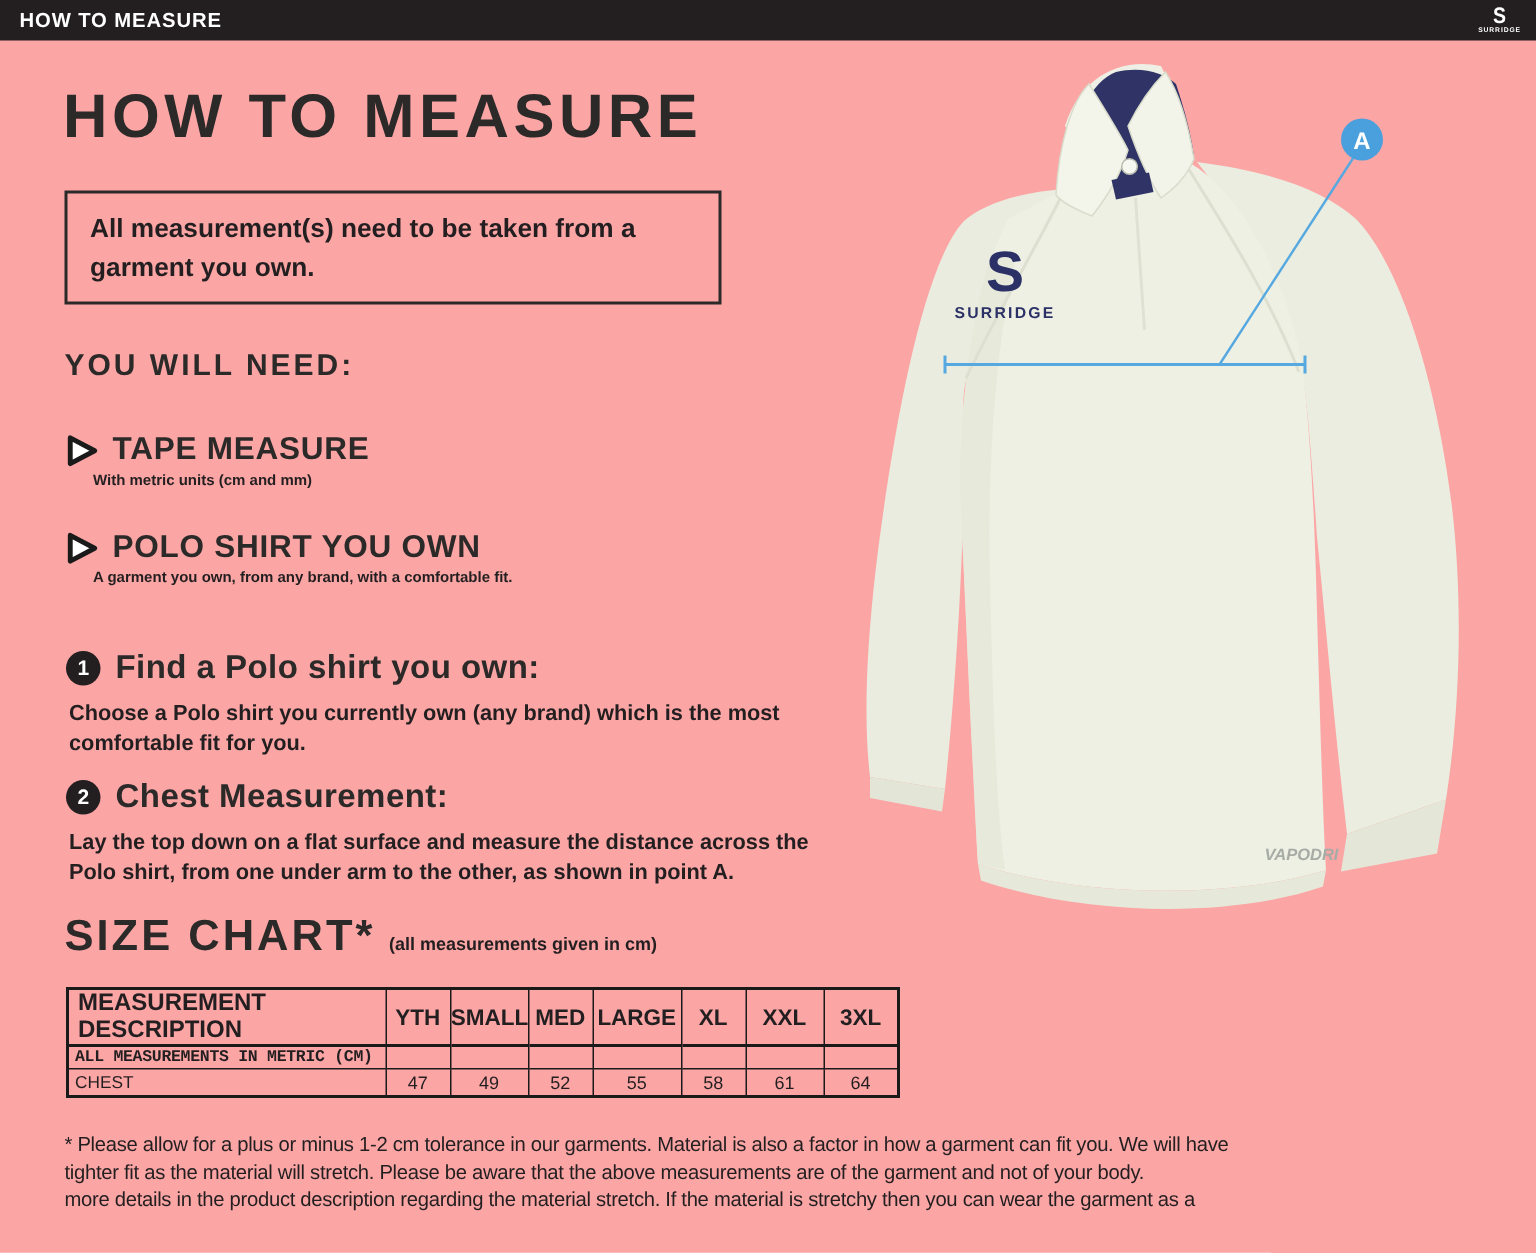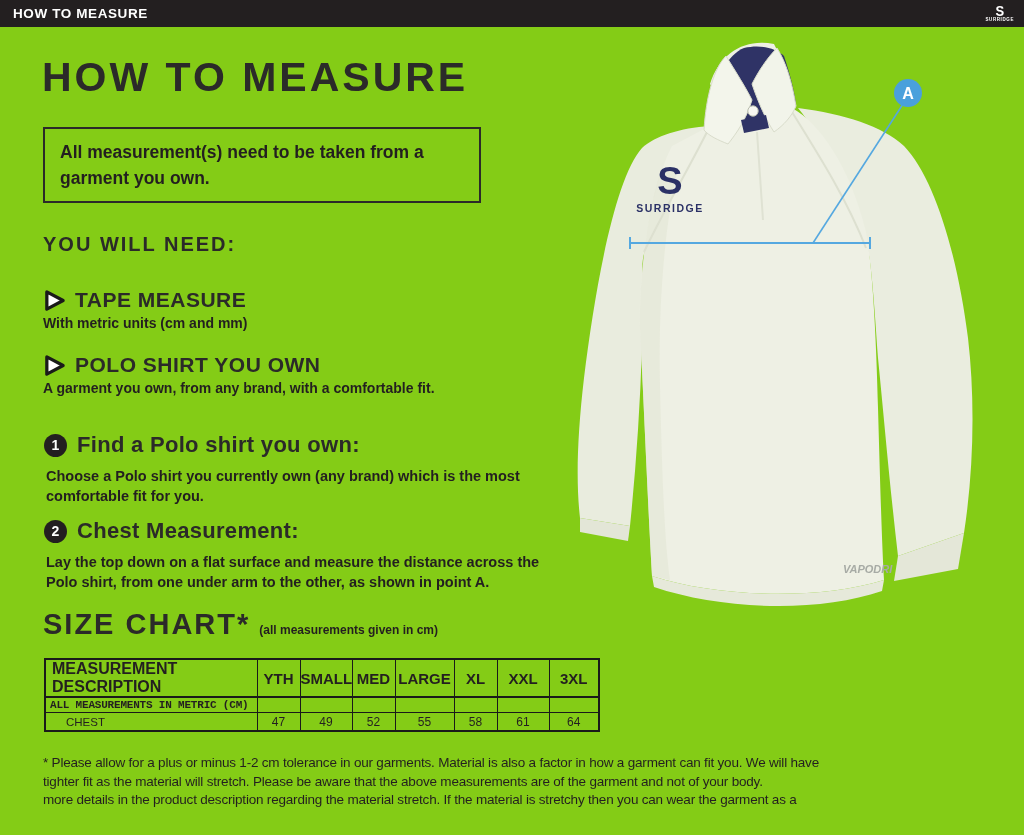--- a/index.html
+++ b/index.html
@@ -1,17 +1,17 @@
 <!DOCTYPE html>
 <html><head>
 <meta charset="utf-8">
 <style>
   html,body{margin:0;padding:0;}
   .page{
-    position:relative;width:1024px;height:835px;background:#84cc16;overflow:hidden;
+    position:relative;width:1024px;height:835px;background:#fca5a5;overflow:hidden;
     font-family:"Liberation Sans",sans-serif;color:#231f20;
   }
   
   .topbar{
     position:absolute;left:0;top:0;width:1024px;height:27px;background:#231f20;
     display:flex;align-items:center;justify-content:space-between;box-sizing:border-box;
     padding:0 10px 0 13px;
   }
   .topbar-title{color:#ffffff;font-weight:bold;font-size:13.5px;letter-spacing:0.6px;}
   .brand{display:flex;flex-direction:column;align-items:center;line-height:1;}
@@ -27,21 +27,21 @@
     padding:10px 15px;font-size:17.5px;font-weight:bold;line-height:26px;
   }
   .h2{
     position:absolute;left:43px;font-size:20px;font-weight:bold;letter-spacing:2px;
     color:#2b2a29;white-space:nowrap;
   }
   .h2.ywn{top:233px;}
   .need-item{position:absolute;left:43px;}
   .need-item .row{display:flex;align-items:center;gap:9px;}
   .need-title{font-size:21px;font-weight:bold;letter-spacing:0.5px;color:#2b2a29;white-space:nowrap;}
-  .need-desc{margin-top:3px;font-size:14px;font-weight:bold;white-space:nowrap;}
+  .need-desc{margin-top:3px;font-size:10px;font-weight:bold;white-space:nowrap;margin-left:19px;}
   .item-1{top:288px;}
   .item-2{top:353px;}
   .tri-icon{width:23px;height:23px;display:block;}
   .step{position:absolute;left:44px;}
   .step-1{top:432px;}
   .step-2{top:518px;}
   .step .row{display:flex;align-items:center;gap:10px;}
   .step-num{
     width:23px;height:23px;border-radius:50%;background:#231f20;color:#fff;
     display:flex;align-items:center;justify-content:center;font-weight:bold;font-size:14px;
@@ -55,21 +55,21 @@
   .size-table{
     position:absolute;left:44px;top:658px;border-collapse:collapse;table-layout:fixed;
     width:554px;border:2px solid #1a1a1a;
   }
   .size-table th,.size-table td{border:1px solid #1a1a1a;padding:0;text-align:center;overflow:hidden;}
   .size-table thead th{height:25px;font-size:15px;font-weight:bold;border-bottom:2px solid #1a1a1a;}
   .size-table thead th.c0{font-size:16px;text-align:left;padding-left:6px;}
   .size-table .r1 td{height:14px;font-size:11px;font-weight:bold;}
   .size-table .r1 td.c0{text-align:left;padding-left:4px;letter-spacing:-0.2px;font-family:Liberation Mono, monospace;}
   .size-table .r2 td{height:17px;font-size:12px;font-weight:normal;}
-  .size-table .r2 td.c0{text-align:left;padding-left:20px;font-size:11.5px;}
+  .size-table .r2 td.c0{text-align:left;padding-left:4px;font-size:11.5px;}
   
   .footnote{position:absolute;left:43px;top:740px;margin-top:14px;}
   .footnote div{white-space:nowrap;font-size:13.5px;letter-spacing:-0.2px;line-height:18.5px;color:#231f20;}
   
   .shirt-area{position:absolute;left:560px;top:28px;width:464px;height:612px;}
 </style>
 </head>
 <body>
 
 <div class="page">

